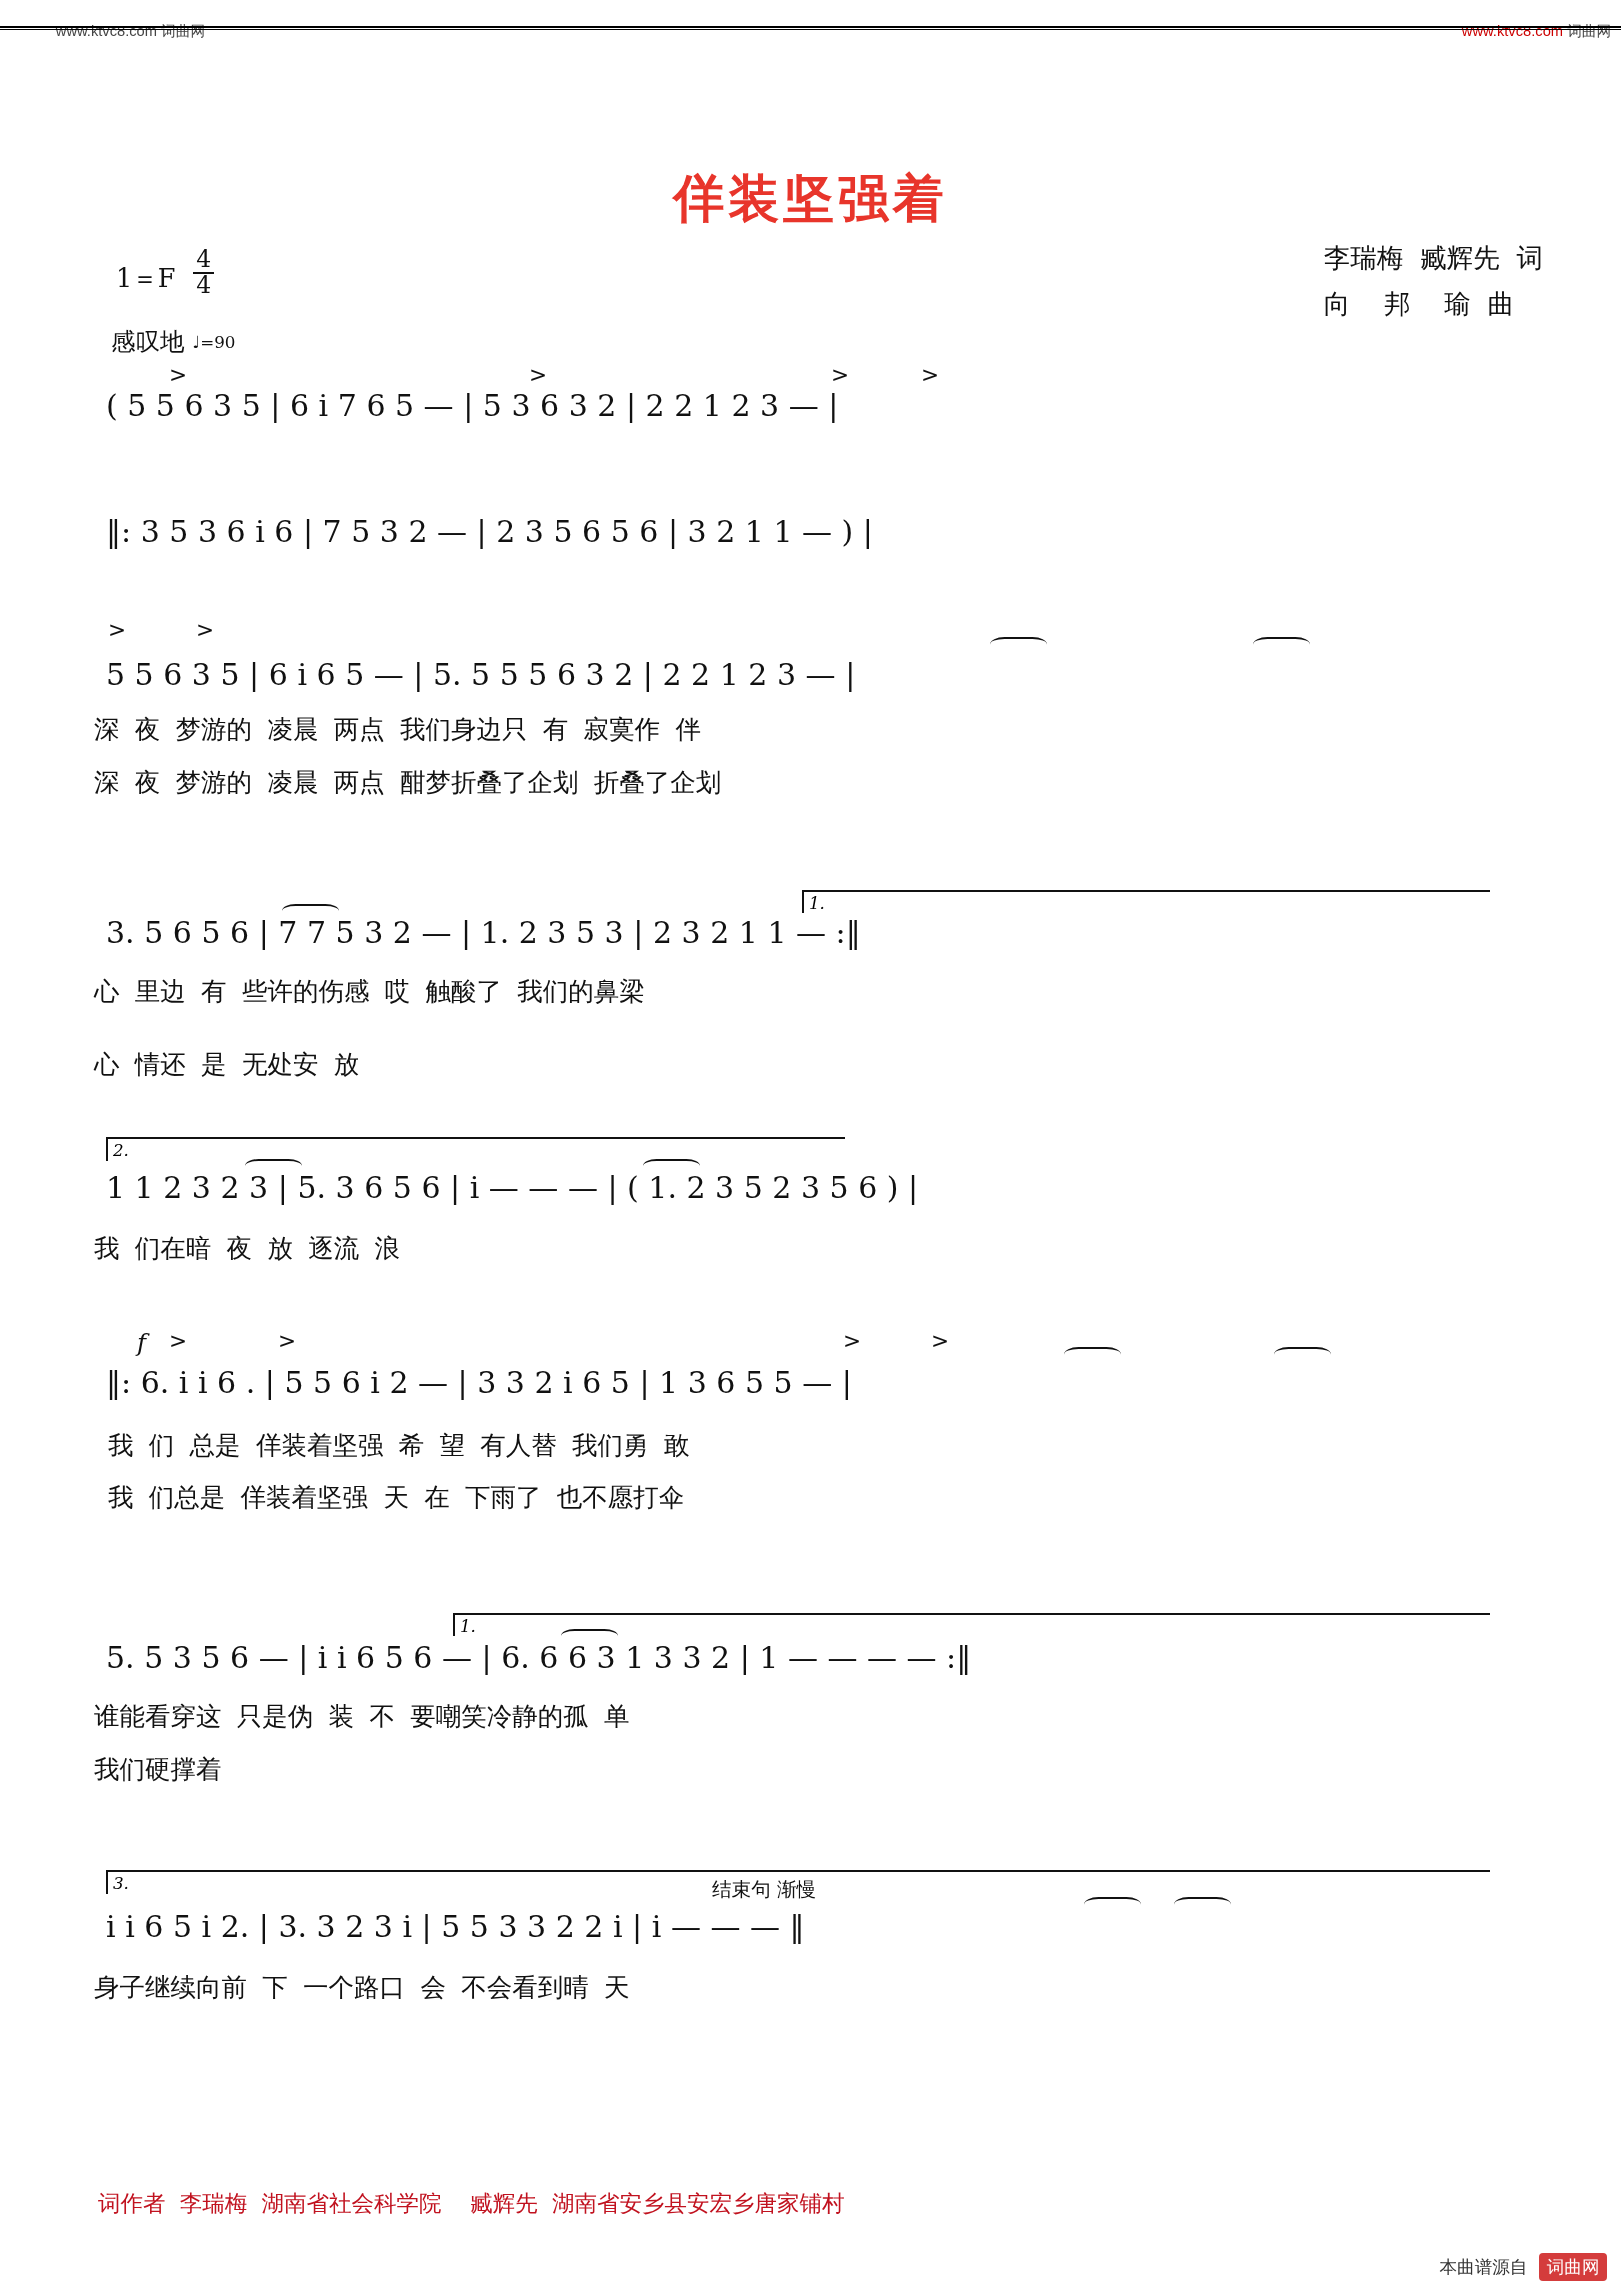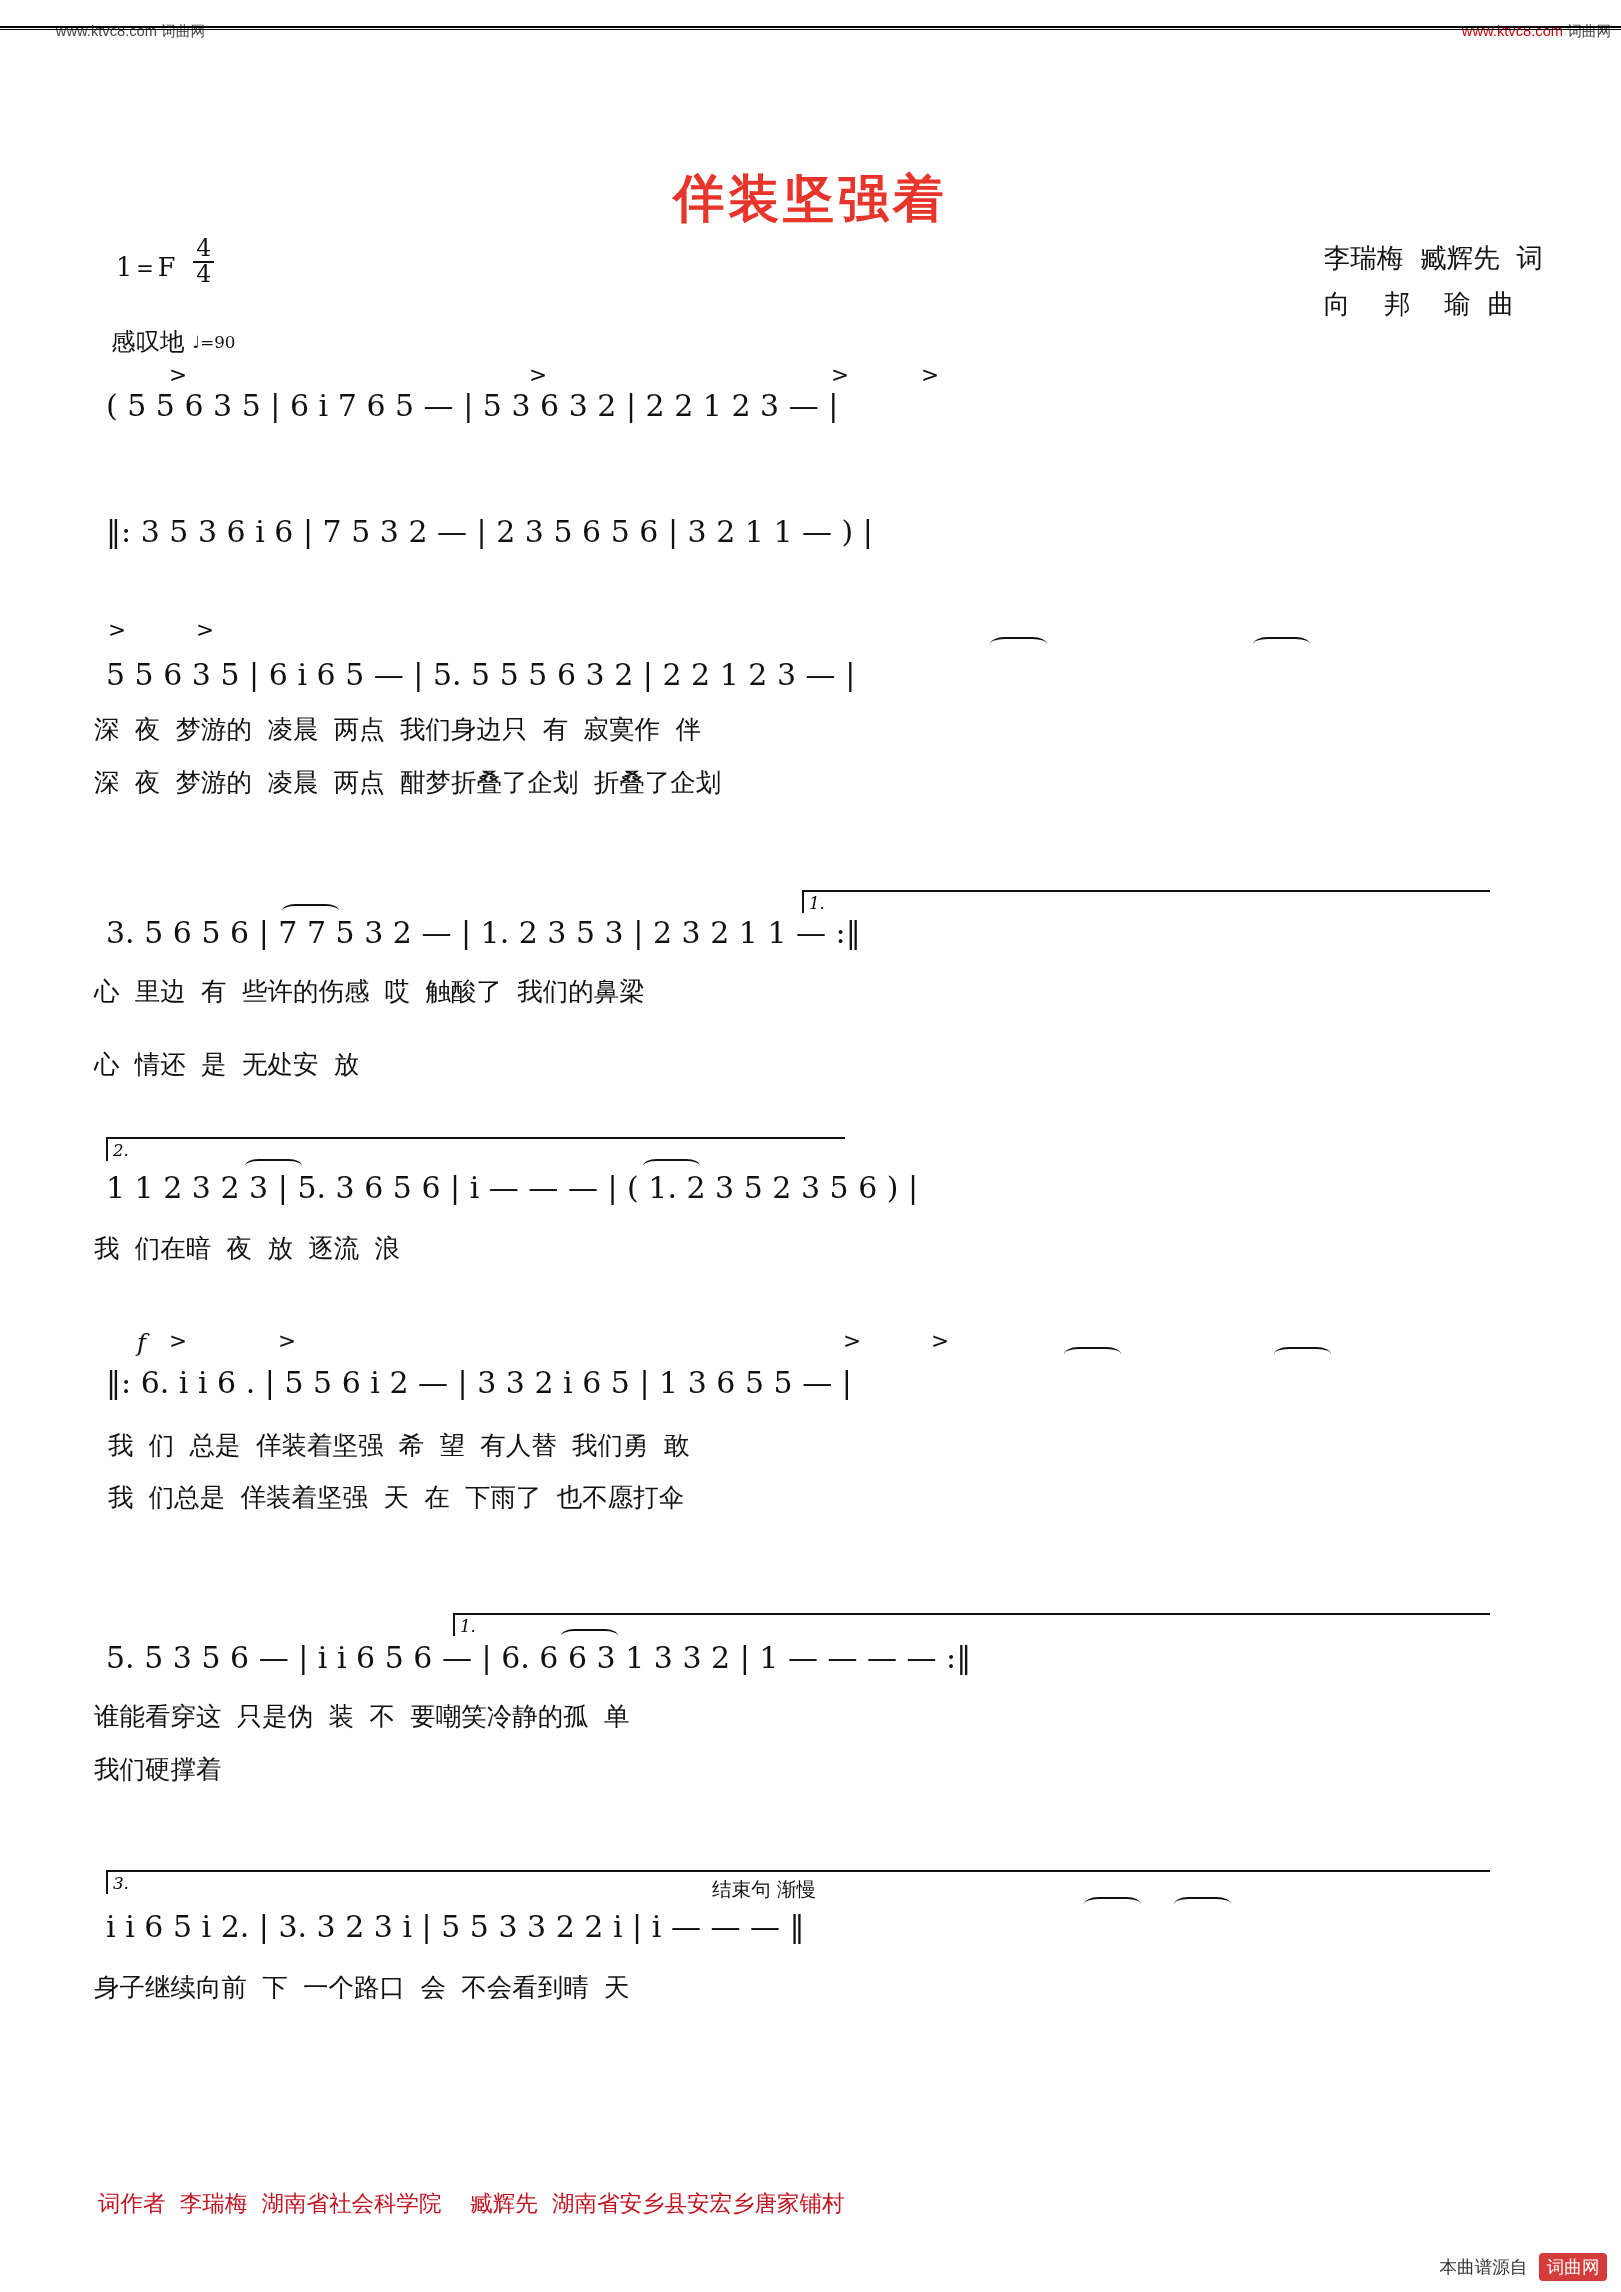--- a/index.html
+++ b/index.html
@@ -31,21 +31,21 @@
     font-size:51px;font-weight:bold;color:#e8352b;letter-spacing:3.9px;
     font-family:"DejaVu Sans", sans-serif;
   }
   .credits{
     position:absolute;right:78px;top:235px;text-align:left;
     font-size:26.5px;color:#111;line-height:1.75;
     font-family:"DejaVu Serif", serif;
   }
   .credits div{white-space:pre;}
   .keysig{
-    position:absolute;left:116px;top:237px;font-size:25.5px;color:#111;
+    position:absolute;left:116px;top:248px;font-size:25.5px;color:#111;
     font-family:"DejaVu Serif", serif;
   }
   .keysig .frac{
     display:inline-block;vertical-align:-5.9px;margin-left:9.8px;
     text-align:center;line-height:1.0;font-size:23.5px;
   }
   .keysig .frac .n{display:block;border-bottom:2px solid #111;padding:0 2.9px;}
   .keysig .frac .d{display:block;padding:0 2.9px;}
   .tempo{
     position:absolute;left:111px;top:325px;font-size:24.5px;color:#111;

